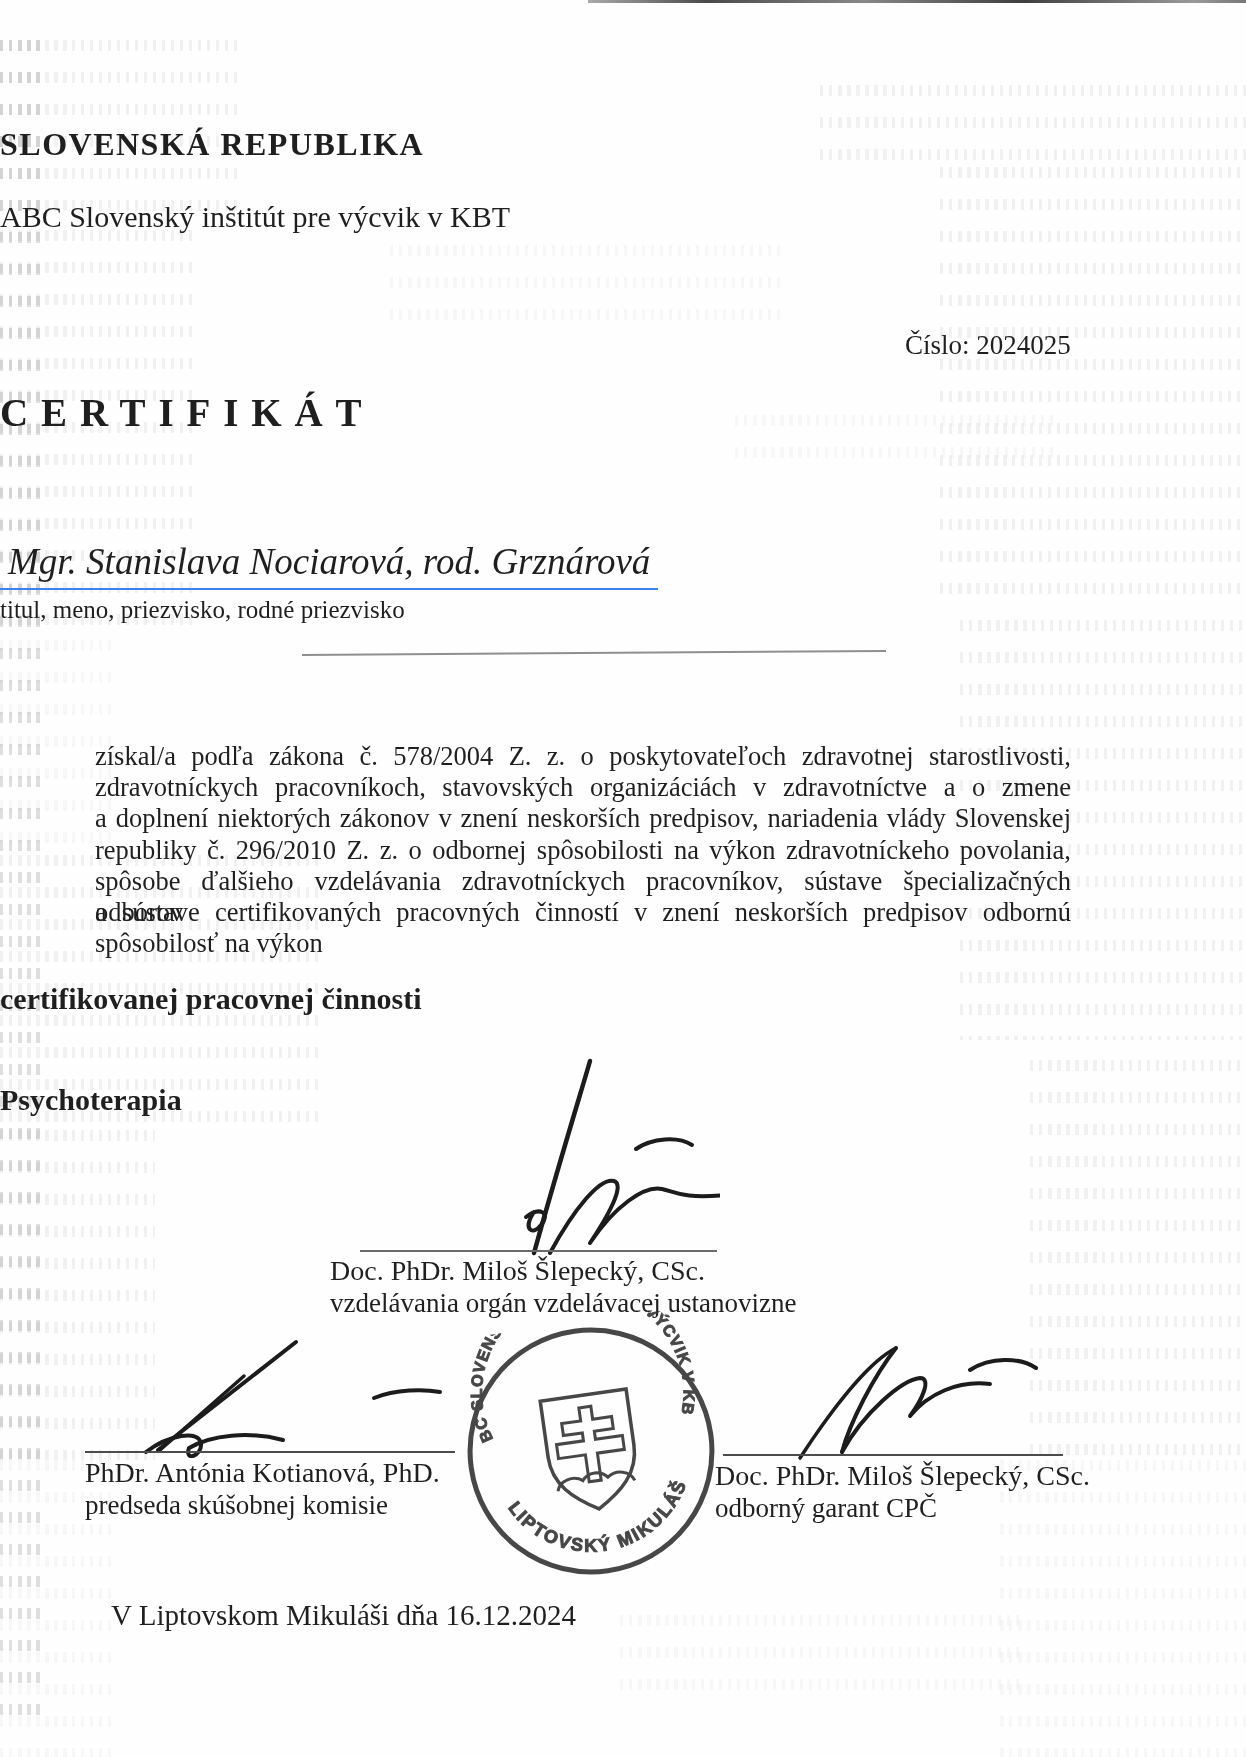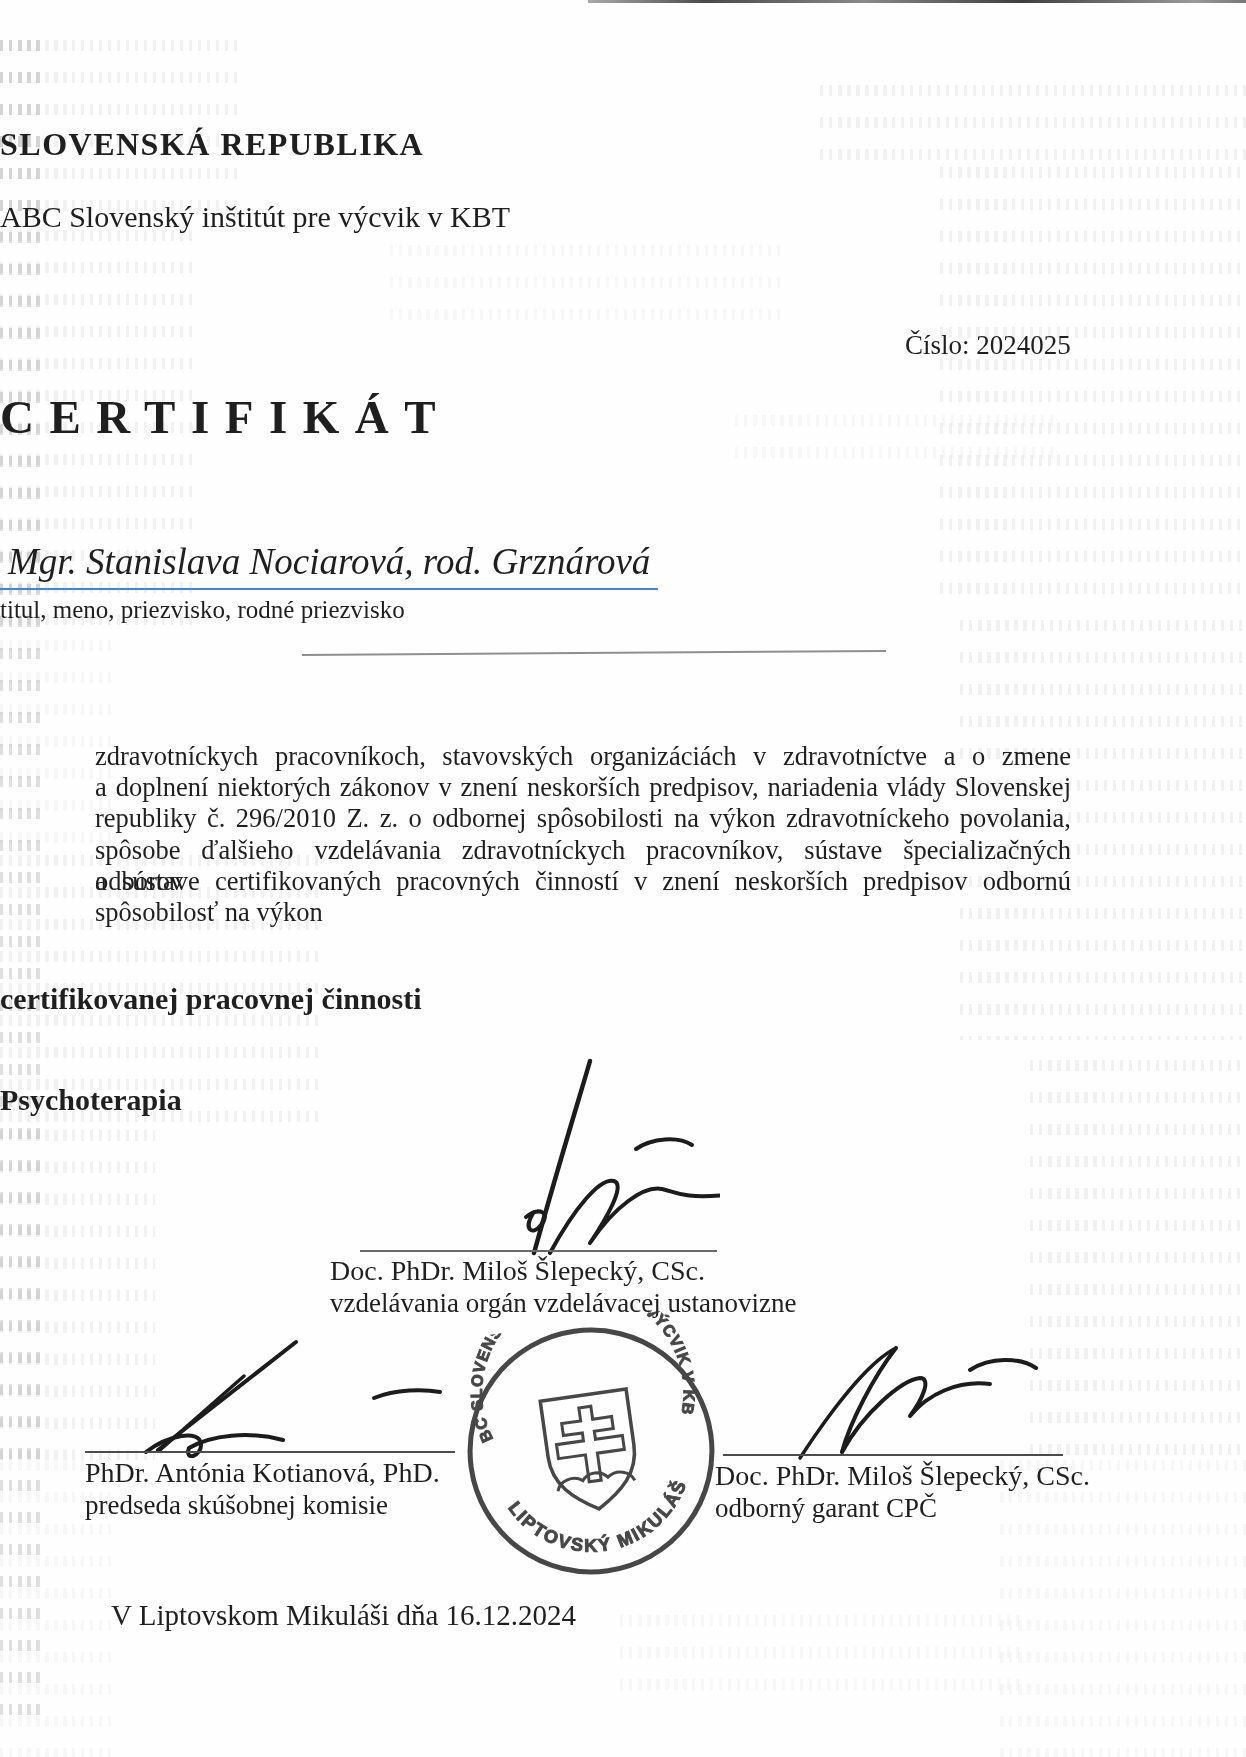--- a/index.html
+++ b/index.html
@@ -26,21 +26,21 @@
   .scan-top{
     position:absolute;top:0;left:588px;width:658px;height:3px;
     background:linear-gradient(90deg,#aaa,#4a4a4a 18%,#888 42%,#3f3f3f 66%,#999 92%,#777);
   }
   
   .t{position:absolute;white-space:nowrap;}
   .center{text-align:left;}
   .country{top:126px;left:0;width:1170px;font-size:32px;font-weight:700;letter-spacing:1.5px;}
   .institution{top:200px;left:0;width:1178px;font-size:30px;}
   .cislo{top:330px;left:905px;font-size:27px;}
-  .cert-title{top:390px;left:0;width:1164px;font-size:47px;font-weight:700;letter-spacing:.33em;}
+  .cert-title{top:390px;left:0;width:1164px;font-size:39px;font-weight:700;letter-spacing:.33em;}
   .name-wrap{top:540px;left:0;width:1170px;}
   .name{display:inline-block;font-style:italic;font-size:37px;padding:0 8px 5px 8px;border-bottom:2px solid #3b82f6;}
   .name-caption{top:596px;left:0;width:1152px;font-size:25px;}
   .divider{position:absolute;top:652px;left:302px;width:584px;height:0;border-top:2px solid #8f8f8f;transform:rotate(-.4deg);}
   .bodytext{position:absolute;top:741px;left:95px;width:976px;font-size:26.5px;line-height:31.2px;}
   .jline{text-align:justify;text-align-last:justify;height:31.2px;overflow:visible;}
   .jline.plain{text-align-last:left;}
   .heading2{top:982px;left:0;width:1180px;font-size:30px;font-weight:700;}
   .specialty{top:1083px;left:0;width:1206px;font-size:30px;font-weight:700;}
   .sigline{position:absolute;height:0;border-top:2px solid #555;}
@@ -96,20 +96,21 @@
   </div>
   <div class="t center cert-title">CERTIFIKÁT</div>
 
   <div class="t center name-wrap">
     <span class="name">Mgr. Stanislava Nociarová, rod. Grznárová</span>
   </div>
   <div class="t center name-caption">titul, meno, priezvisko, rodné priezvisko</div>
   <div class="divider"></div>
 
   <div class="bodytext">
+    <div class="jline">získal/a podľa zákona č. 578/2004 Z. z. o poskytovateľoch zdravotnej starostlivosti,</div>
     <div class="jline">zdravotníckych pracovníkoch, stavovských organizáciách v zdravotníctve a o zmene</div>
     <div class="jline">a doplnení niektorých zákonov v znení neskorších predpisov, nariadenia vlády Slovenskej</div>
     <div class="jline">republiky č. 296/2010 Z. z. o odbornej spôsobilosti na výkon zdravotníckeho povolania,</div>
     <div class="jline">spôsobe ďalšieho vzdelávania zdravotníckych pracovníkov, sústave špecializačných odborov</div>
     <div class="jline">a sústave certifikovaných pracovných činností v znení neskorších predpisov odbornú</div>
     <div class="jline plain">spôsobilosť na výkon</div>
   </div>
 
   <div class="t center heading2">certifikovanej pracovnej činnosti</div>
   <div class="t center specialty">Psychoterapia</div>

